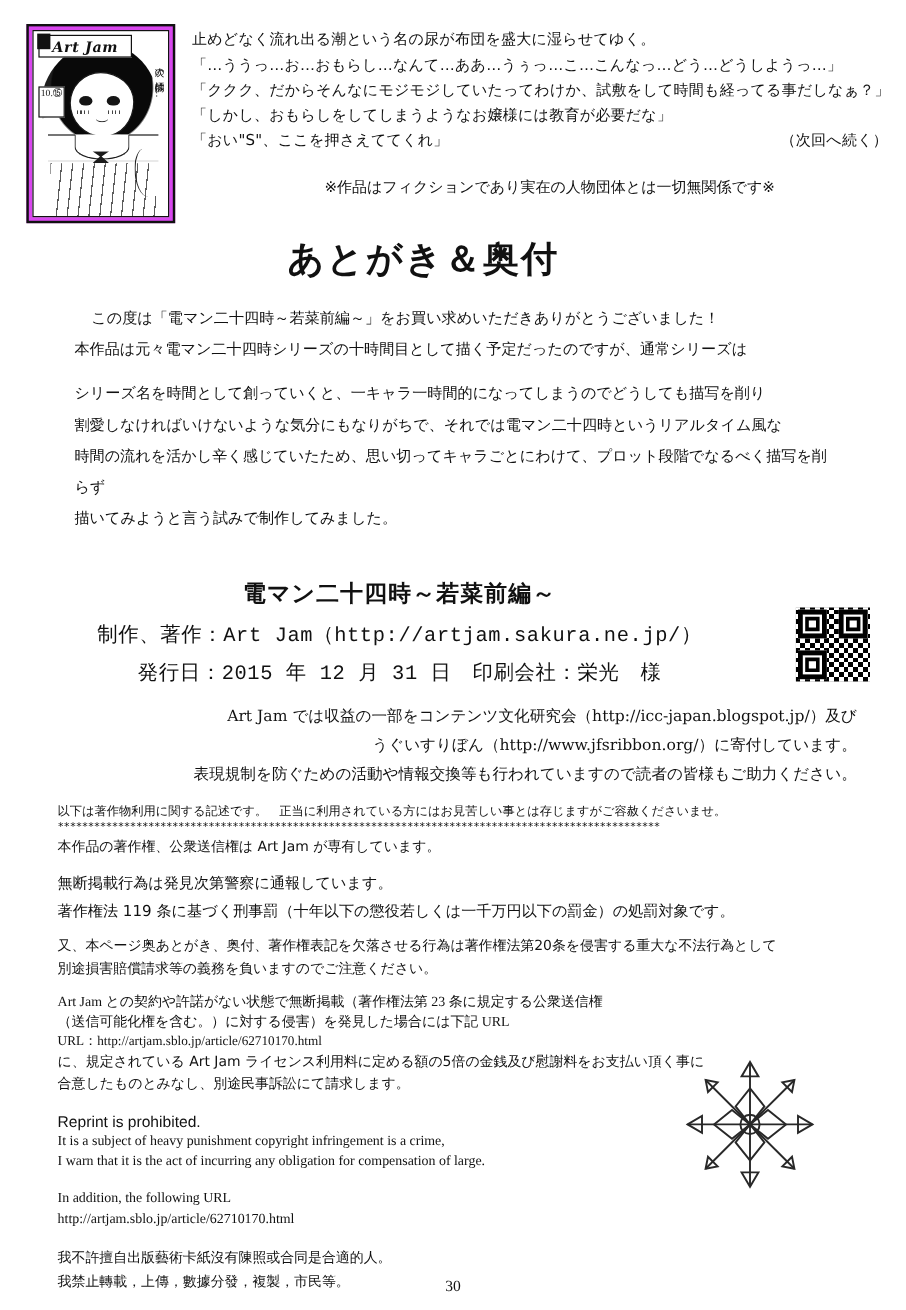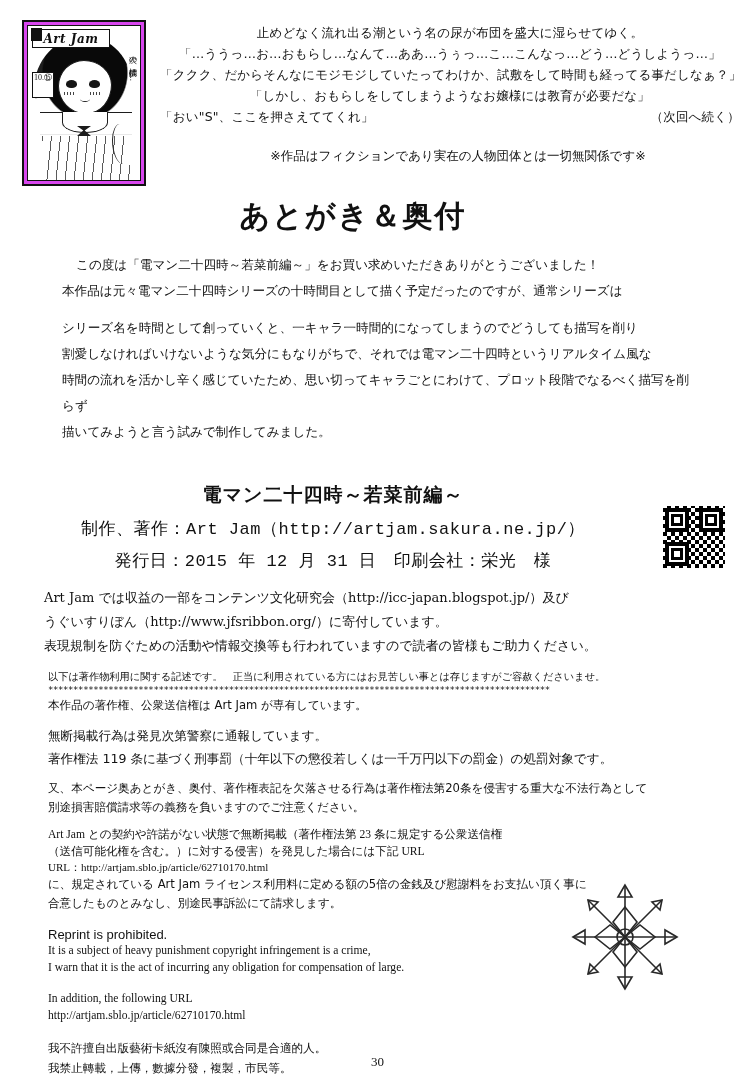--- a/index.html
+++ b/index.html
@@ -201,21 +201,21 @@
   .dialogue {
     position: absolute;
     left: 160px;
     top: 22px;
     width: 580px;
     font-size: 12.5px;
     line-height: 21px;
     font-family: "DejaVu Sans", sans-serif;
     letter-spacing: 0.2px;
   }
-  .dialogue .ln { white-space: nowrap; text-align: center; }
+  .dialogue .ln { white-space: nowrap; }
   .dialogue .ln.with-tail {
     display: flex;
     justify-content: space-between;
     align-items: baseline;
   }
   .tail { font-family: "DejaVu Sans", sans-serif; }
 
   .disclaimer {
     position: absolute;
     left: 178px;
@@ -314,20 +314,21 @@
 
   
   .donation {
     position: absolute;
     left: 44px;
     top: 586px;
     width: 670px;
     font-size: 13px;
     line-height: 24px;
     font-family: "DejaVu Serif", serif;
+    text-align: right;
   }
   .donation p { margin: 0; }
 
   
   .legal {
     position: absolute;
     left: 48px;
     top: 668px;
     width: 665px;
     font-family: "DejaVu Sans", sans-serif;
@@ -385,21 +386,21 @@
     right: 70px;
     bottom: 95px;
     width: 120px;
     height: 120px;
     opacity: .9;
   }
 
   .page-number {
     position: absolute;
     left: 0;
-    bottom: 22px;
+    bottom: 12px;
     width: 755px;
     text-align: center;
     font-size: 13px;
     font-family: "Liberation Serif", serif;
   }
 </style>
 </head>
 <body>
 
 <div class="illus-box">

